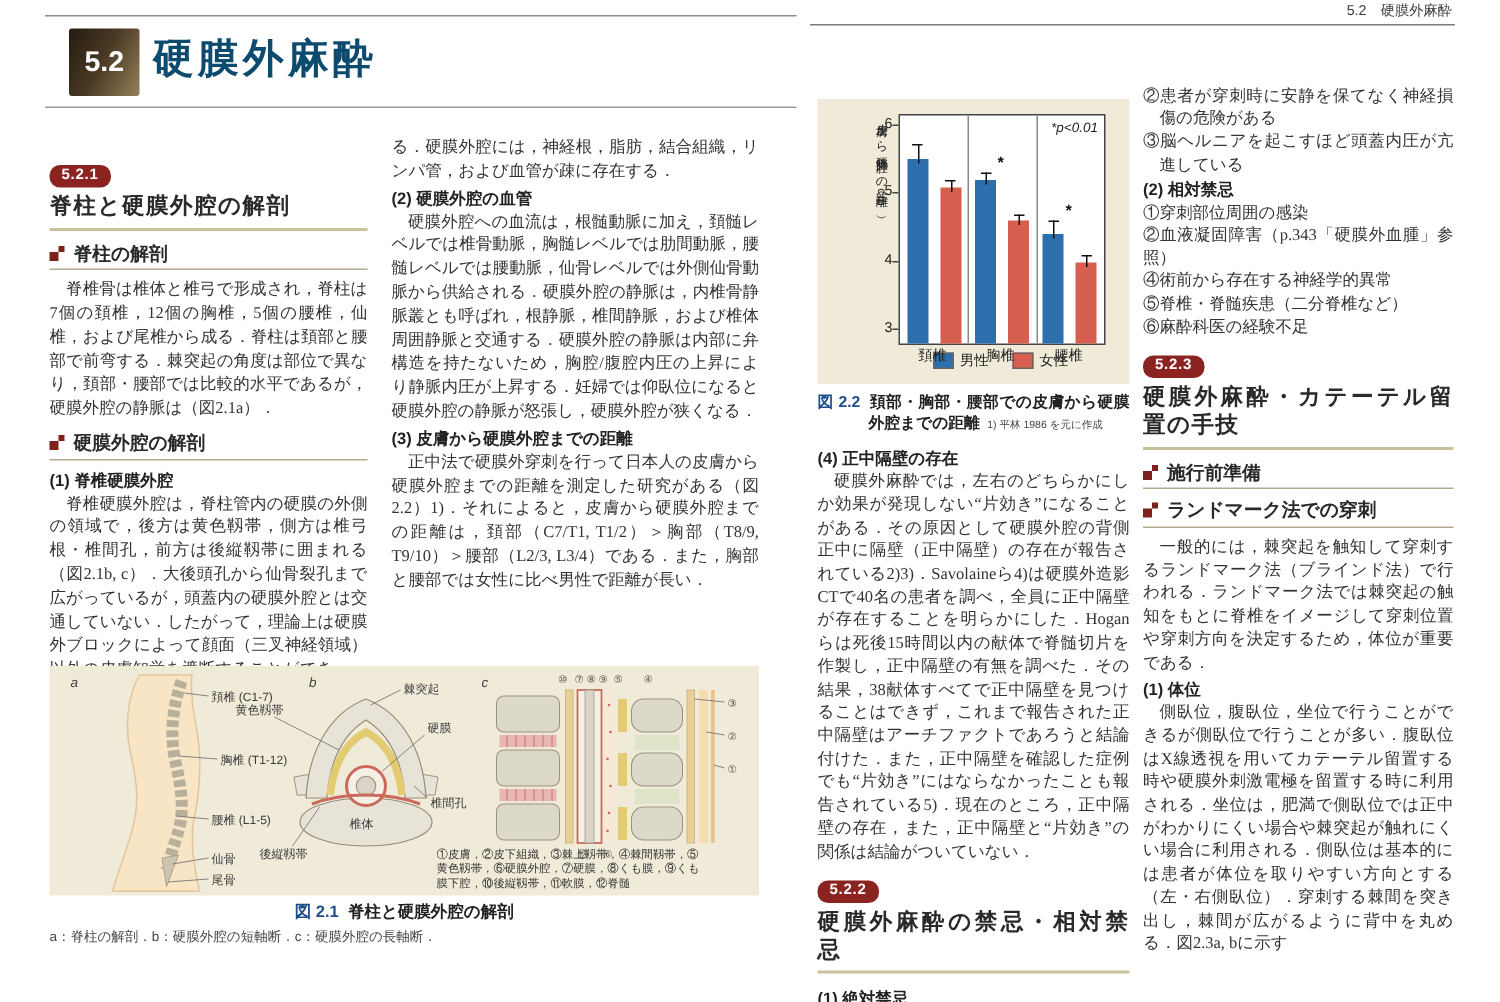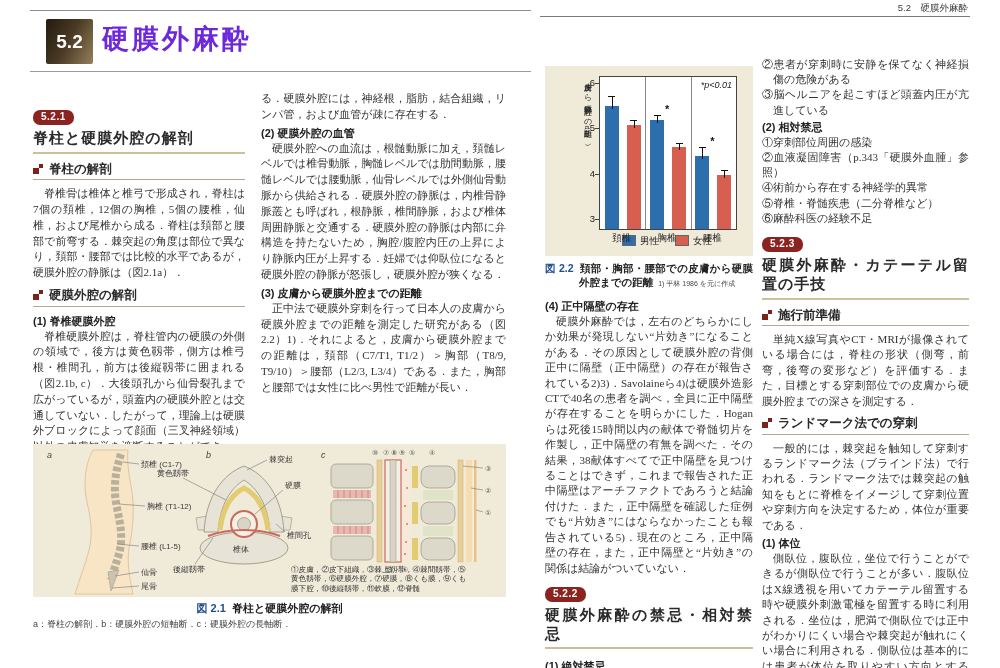--- a/index.html
+++ b/index.html
@@ -6,21 +6,21 @@
   .sheet{position:relative;width:1000px;height:668px;background:#ffffff;overflow:hidden;
          font-family:"Liberation Serif",serif;color:#333;}
 
   
   .lp-top-rule{position:absolute;left:30px;top:10px;width:501px;height:1px;background:#8d8d8d;}
   .chapter-box{position:absolute;left:46px;top:19px;width:47px;height:45px;border-radius:2px;
     background:linear-gradient(118deg,#241a10 0%,#4a3a24 48%,#93805a 100%);
     color:#fff;font:bold 19px/1 "Liberation Sans",sans-serif;
     display:flex;align-items:center;justify-content:center;}
   .chapter-title{position:absolute;left:102px;top:26px;font:bold 27px/1 "Liberation Sans",sans-serif;
-    color:#6d28d9;letter-spacing:3px;}
+    color:#0c4a6e;letter-spacing:3px;}
   .lp-head-rule{position:absolute;left:30px;top:71px;width:501px;height:1px;background:#9a9a9a;}
 
   
   .running-head{position:absolute;right:32px;top:3px;font:9.5px/1 "Liberation Sans",sans-serif;color:#3c3c3c;}
   .rp-head-rule{position:absolute;left:540px;top:16px;width:430px;height:1px;background:#7a7a7a;}
 
   
   .col{position:absolute;font-size:11px;line-height:15.8px;text-align:justify;}
   .col1{left:33px;top:95px;width:212px;margin-top:14px;}
   .col2{left:261px;top:91px;width:245px;}
@@ -297,21 +297,20 @@
     <div class="listitem">⑤脊椎・脊髄疾患（二分脊椎など）</div>
     <div class="listitem">⑥麻酔科医の経験不足</div>
     <div class="badge-row"><span class="badge">5.2.3</span></div>
     <div class="sec-title">硬膜外麻酔・カテーテル留置の手技</div>
     <div class="rule-olive"></div>
     <div class="subhead">
       <span class="sq"></span>
       <span>施行前準備</span>
     </div>
     <div class="subrule"></div>
-    <p class="para">単純X線写真やCT・MRIが撮像されている場合には，脊柱の形状（側弯，前弯，後弯の変形など）を評価する．また，目標とする穿刺部位での皮膚から硬膜外腔までの深さを測定する．</p>
     <div class="subhead">
       <span class="sq"></span>
       <span>ランドマーク法での穿刺</span>
     </div>
     <div class="subrule"></div>
     <p class="para">一般的には，棘突起を触知して穿刺するランドマーク法（ブラインド法）で行われる．ランドマーク法では棘突起の触知をもとに脊椎をイメージして穿刺位置や穿刺方向を決定するため，体位が重要である．</p>
     <div class="phead">(1) 体位</div>
     <p class="para">側臥位，腹臥位，坐位で行うことができるが側臥位で行うことが多い．腹臥位はX線透視を用いてカテーテル留置する時や硬膜外刺激電極を留置する時に利用される．坐位は，肥満で側臥位では正中がわかりにくい場合や棘突起が触れにくい場合に利用される．側臥位は基本的には患者が体位を取りやすい方向とする（左・右側臥位）．穿刺する棘間を突き出し，棘間が広がるように背中を丸める．図2.3a, bに示す</p>
   </div>
 

